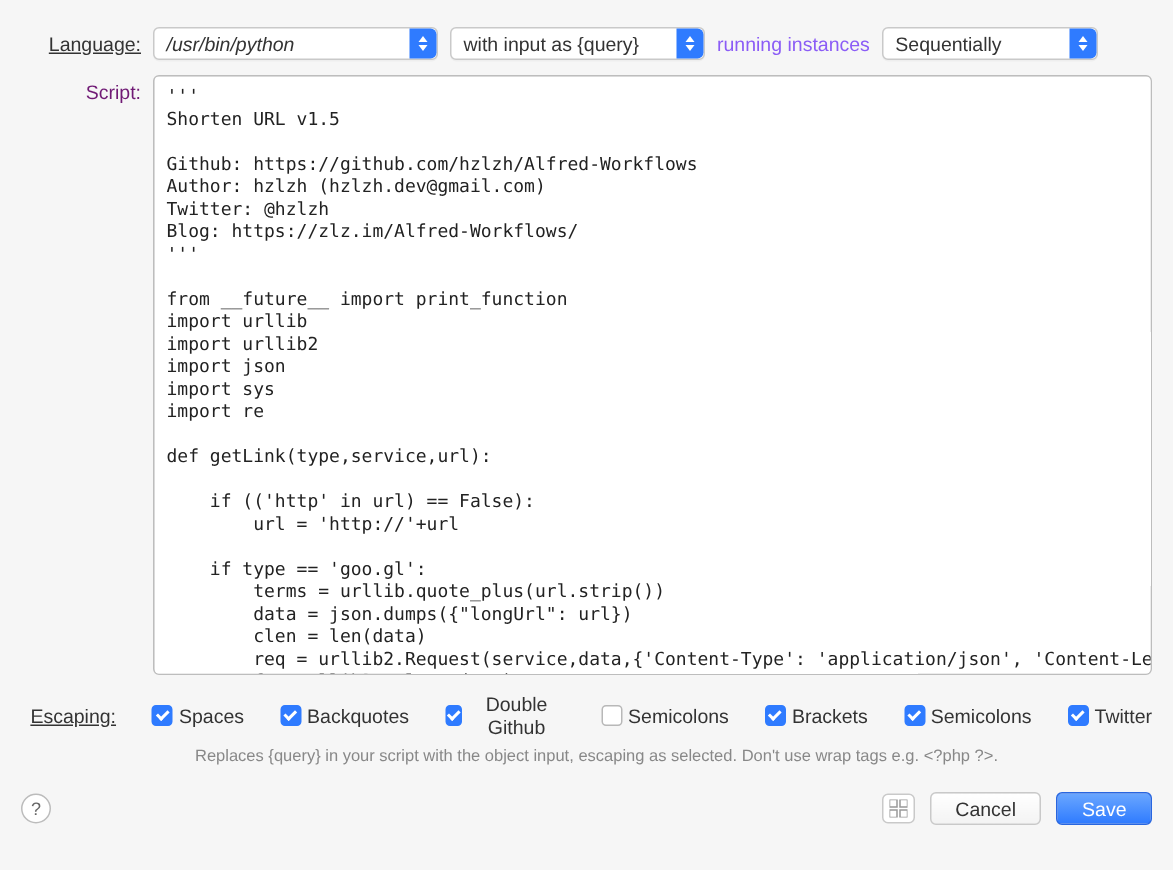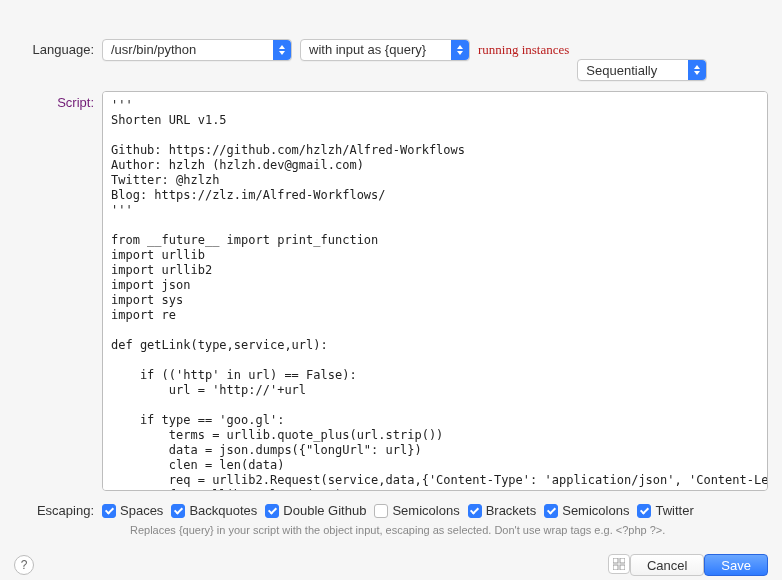--- a/index.html
+++ b/index.html
@@ -15,20 +15,21 @@
   .row {
     display: flex;
     align-items: center;
     gap: 8px;
     margin-bottom: 10px;
   }
   .label {
     width: 80px;
     text-align: right;
     color: #333;
+    text-decoration: underline;
   }
   .label-top {
     width: 80px;
     text-align: right;
     color: #701a75;
     align-self: flex-start;
     padding-top: 4px;
   }
   .mac-select {
     position: relative;
@@ -56,42 +57,42 @@
   }
   .mac-select .arrows::before,
   .mac-select .arrows::after {
     content: "";
     width: 0; height: 0;
     border-left: 3px solid transparent;
     border-right: 3px solid transparent;
   }
   .mac-select .arrows::before { border-bottom: 4px solid #fff; margin-bottom: 2px;}
   .mac-select .arrows::after  { border-top: 4px solid #fff; }
-  .select-lang { width: 190px; }
+  .select-lang { width: 190px; font-style: italic; }
   .select-input { width: 170px; }
-  .select-seq { width: 130px; margin-top: 41px; }
-  .plain { font-size: 13px; color: #b91c1c; font-family: Liberation Serif, serif; }
+  .select-seq { width: 144px; }
+  .plain { font-size: 13px; color: #8b5cf6; }
   .script-box {
     flex: 1;
     height: 400px;
     background: #fff;
     border: 1px solid #bdbdbd;
     border-radius: 4px;
     padding: 6px 8px;
     font-family: Menlo, Consolas, monospace;
     font-size: 12px;
     line-height: 1.25;
     white-space: pre;
     overflow: auto;
     color: #222;
   }
   .escaping-row {
     display: flex;
     align-items: center;
-    gap: 8px;
+    gap: 24px;
     margin-top: 12px;
   }
   .chk {
     display: inline-flex;
     align-items: center;
     gap: 4px;
     font-size: 13px;
     text-align: center;
   }
   .chk-box {
@@ -128,21 +129,21 @@
     margin-top: 18px;
   }
   .help {
     width: 20px; height: 20px;
     border: 1px solid #bcbcbc;
     border-radius: 50%;
     display: flex; align-items: center; justify-content: center;
     font-size: 12px; color: #666;
     background: #fff;
   }
-  .buttons { display: flex; }
+  .buttons { display: flex; gap: 10px; align-items: center; }
   .btn {
     height: 22px;
     padding: 0 16px;
     border: 1px solid #c9c9c9;
     border-radius: 4px;
     background: linear-gradient(#fff,#f3f3f3);
     font-size: 13px;
     display: inline-flex;
     align-items: center;
   }

